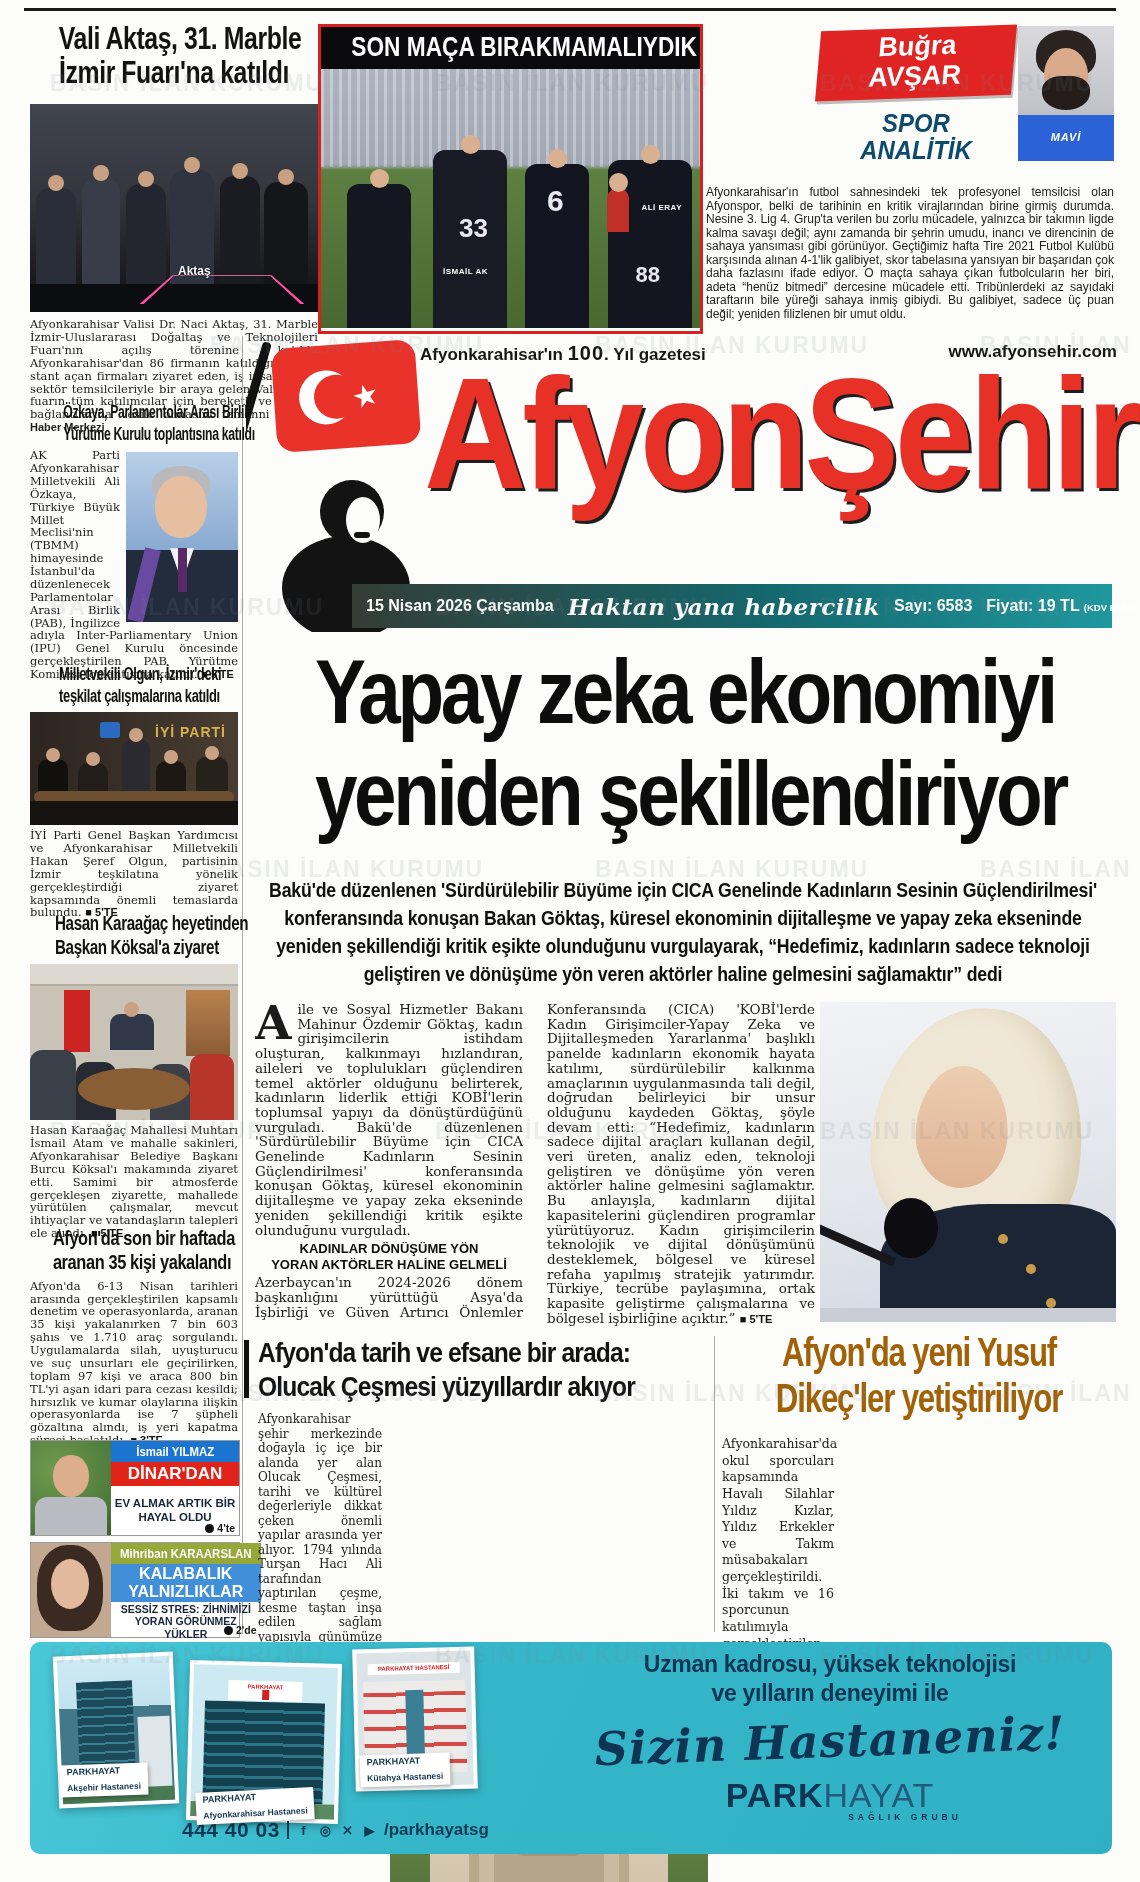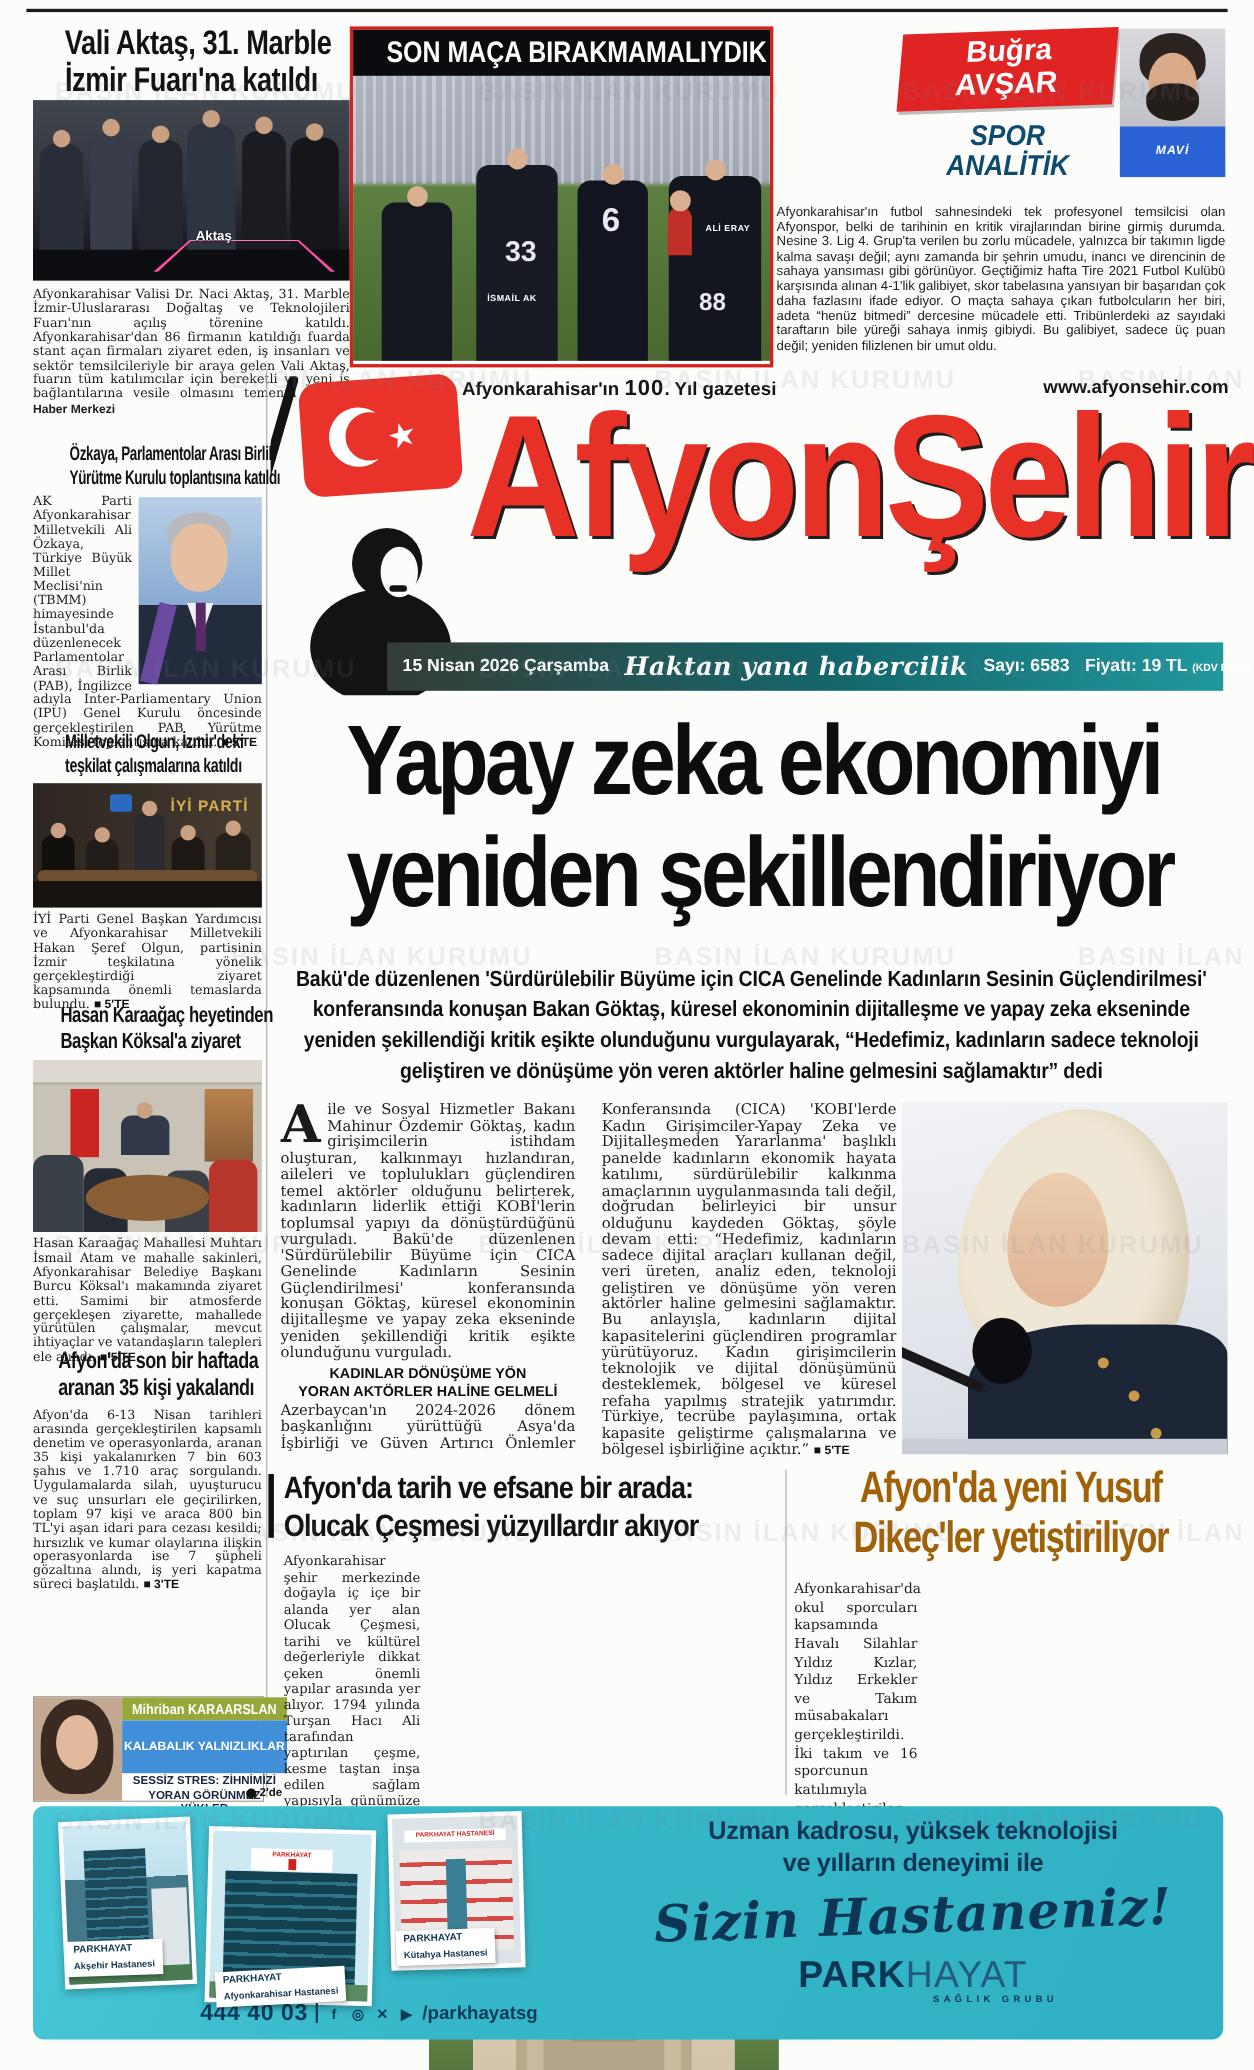--- a/index.html
+++ b/index.html
@@ -14,21 +14,21 @@
 .hl.left>span{transform-origin:left top;text-align:left}
 .photo{position:relative;overflow:hidden}
 
 .wm{position:absolute;inset:0;z-index:40;pointer-events:none}
 .wm-tile{position:absolute;font-weight:700;font-size:23px;letter-spacing:2px;color:rgba(125,132,145,.13);white-space:nowrap}
 
 .toprule{left:24px;top:8px;width:1092px;height:3px;background:#1a1a1a}
 
 .art1{left:30px;top:22px;width:288px}
 .a1-head{font-size:31px;line-height:1.1}
-.ph-vali{margin-top:1px;height:164px;background:linear-gradient(180deg,#41454e 0%,#33363d 45%,#1c1e23 78%,#101114 100%)}
+.ph-vali{margin-top:14px;height:208px;background:linear-gradient(180deg,#41454e 0%,#33363d 45%,#1c1e23 78%,#101114 100%)}
 .pv-floor{position:absolute;left:0;right:0;bottom:0;height:28px;background:#0c0d10}
 .pv-fig{position:absolute;bottom:16px;border-radius:14px 14px 0 0}
 .pv-fig::before{content:"";position:absolute;top:-13px;left:50%;margin-left:-8px;width:16px;height:16px;border-radius:50%;background:#c9a081}
 .pv-neon{position:absolute;bottom:4px;right:34px;width:124px;height:44px;border-left:3px solid #ff4fa0;border-right:3px solid #ff4fa0;border-top:2px solid #ff7ab8;transform:perspective(70px) rotateX(52deg)}
 .pv-tag{position:absolute;left:148px;bottom:34px;color:#fff;font-size:12px;font-weight:700;text-shadow:0 1px 2px #000}
 .a1-body{margin-top:6px}
 .byline{font-family:"Liberation Sans",sans-serif;font-weight:700;font-size:11px}
 
 .sports{left:318px;top:24px;width:385px;height:310px;border:3px solid #d8201f;background:#fff}
 .sp-head{height:42px;background:#0b0b0d;color:#fff;font-size:27px;font-weight:900;text-align:center;padding-top:5px;letter-spacing:0}
@@ -115,21 +115,21 @@
 
 .colbox{position:absolute;left:30px;width:210px;height:96px;border:1px solid #999;background:#fff;display:flex}
 .cb-photo{width:80px;flex:none;position:relative;overflow:hidden}
 .cb-right{flex:1;display:flex;flex-direction:column;position:relative}
 .cb-name{height:21px;color:#fff;font-weight:800;font-size:13px;text-align:center;line-height:21px;white-space:nowrap}
 .cb-name>span{display:inline-block;transform:scaleX(.88)}
 .cb-kick{color:#fff;font-weight:900;text-align:center}
 .cb1 .cb-name{background:#1b74cf}
 .cb1 .cb-kick{background:#e2231a;height:24px;font-size:17px;line-height:24px}
 .cb2 .cb-name{background:#97a83b}
-.cb2 .cb-kick{background:#418fd8;font-size:11px;line-height:1.12;padding:18px 0}
+.cb2 .cb-kick{background:#418fd8;font-size:16px;line-height:1.12;padding:1px 0}
 .cb-title{flex:1;display:flex;align-items:center;justify-content:center;text-align:center;font-weight:800;font-size:11.5px;color:#18263c;line-height:1.18;padding:1px 3px}
 .cb-page{position:absolute;right:4px;bottom:1px;font-size:10.5px;font-weight:700;display:flex;align-items:center;gap:3px}
 .cb-dot{width:9px;height:9px;border-radius:50%;background:#111;display:inline-block}
 .ph-yilmaz{background:radial-gradient(circle at 30% 30%,#6f9a4e,#4e7a3c 70%,#3c5e2e)}
 .yi-face{position:absolute;left:22px;top:14px;width:36px;height:42px;background:#dcae8c;border-radius:48%}
 .yi-shirt{position:absolute;left:4px;bottom:0;width:72px;height:38px;background:#b8bcc2;border-radius:12px 12px 0 0}
 .ph-karaar{background:#c2a890}
 .kr-hair{position:absolute;left:6px;top:2px;width:66px;height:86px;background:#3a2a22;border-radius:45% 45% 40% 40%}
 .kr-face{position:absolute;left:20px;top:16px;width:38px;height:50px;background:#e2b99c;border-radius:50%}
 
@@ -359,20 +359,35 @@
   </div>
 
   <div class="abs art5">
     <div class="hl a5-head">
       <span style="--sx:.78">Afyon'da son bir haftada</span>
       <span style="--sx:.78">aranan 35 kişi yakalandı</span>
     </div>
     <div class="nbody a5-body"><span>Afyon'da 6-13 Nisan tarihleri arasında gerçekleştirilen kapsamlı denetim ve operasyonlarda, aranan 35 kişi yakalanırken 7 bin 603 şahıs ve 1.710 araç sorgulandı. Uygulamalarda silah, uyuşturucu ve suç unsurları ele geçirilirken, toplam 97 kişi ve araca 800 bin TL'yi aşan idari para cezası kesildi; hırsızlık ve kumar olaylarına ilişkin operasyonlarda ise 7 şüpheli gözaltına alındı, iş yeri kapatma süreci başlatıldı. </span><span class="jump">■ 3'TE</span></div>
   </div>
 
+  <div class="colbox cb1" style="top:1440px">
+    <div class="cb-photo photo ph-yilmaz">
+      <div class="yi-face"></div>
+      <div class="yi-shirt"></div>
+    </div>
+    <div class="cb-right">
+      <div class="cb-name"><span>İsmail YILMAZ</span></div>
+      <div class="cb-kick">DİNAR'DAN</div>
+      <div class="cb-title">EV ALMAK ARTIK BİR HAYAL OLDU</div>
+      <div class="cb-page">
+          <span class="cb-dot"></span>
+          <span>4'te</span>
+        </div>
+    </div>
+  </div>
 
   <div class="colbox cb2" style="top:1542px">
     <div class="cb-photo photo ph-karaar">
       <div class="kr-hair"></div>
       <div class="kr-face"></div>
     </div>
     <div class="cb-right">
       <div class="cb-name"><span>Mihriban KARAARSLAN</span></div>
       <div class="cb-kick">KALABALIK YALNIZLIKLAR</div>
       <div class="cb-title" style="font-size:10.5px">SESSİZ STRES: ZİHNİMİZİ YORAN GÖRÜNMEZ YÜKLER</div>

